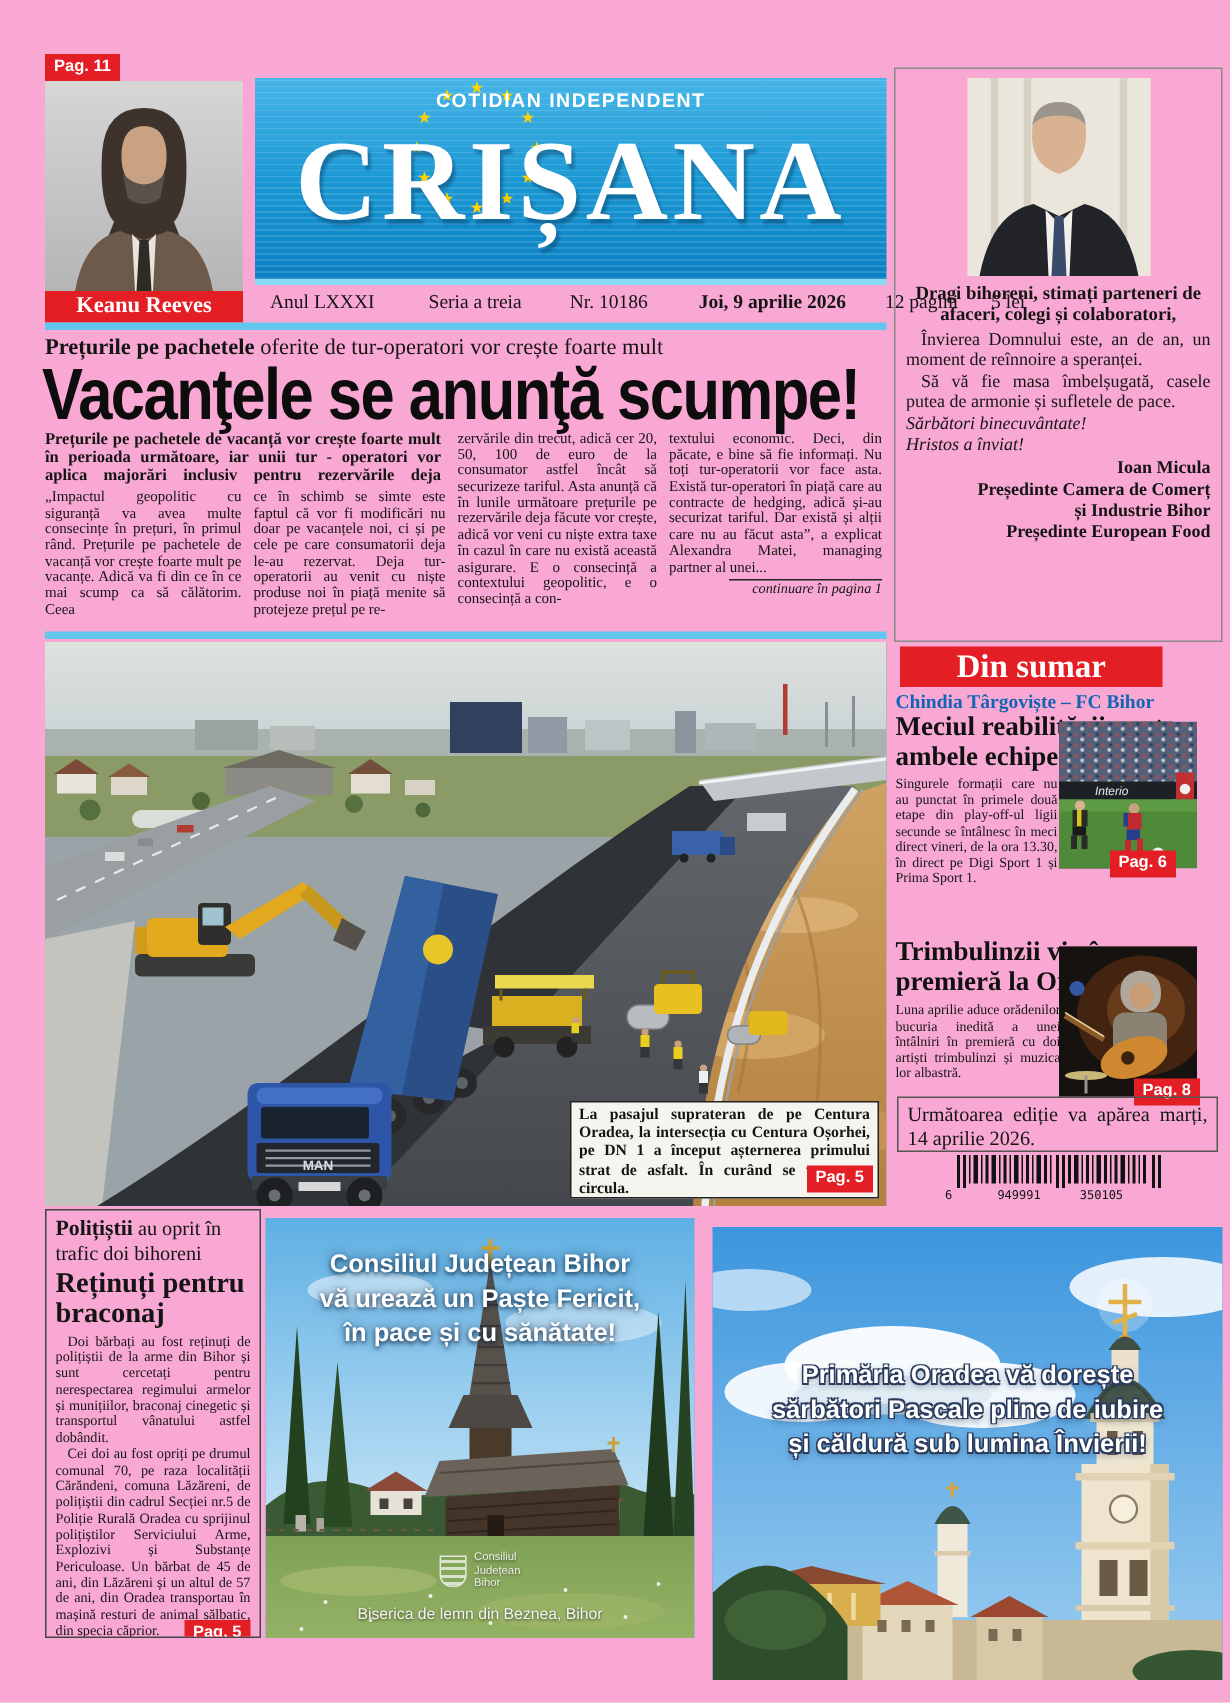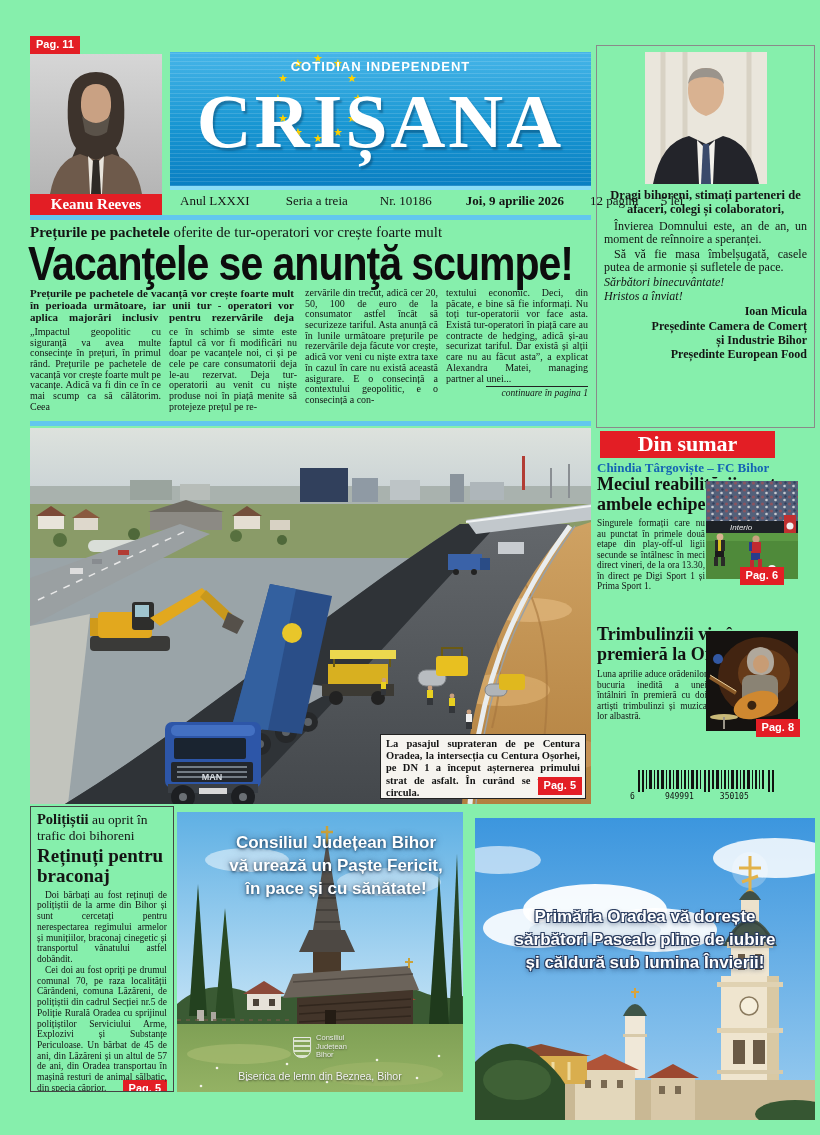--- a/index.html
+++ b/index.html
@@ -1,16 +1,16 @@
 <!DOCTYPE html>
 <html><head>
 <meta charset="utf-8">
 <style>
   html,body{margin:0;padding:0;background:#eceff1;}
-  #page{position:relative;width:820px;height:1135px;background:#86efac;overflow:hidden;
+  #page{position:relative;width:820px;height:1135px;background:#f9a8d4;overflow:hidden;
         font-family:"Liberation Serif",serif;color:#141414;outline:1px solid #cfd4d8;}
   .abs{position:absolute;}
   .badge{display:inline-block;background:#e31e25;color:#fff;font-family:"Liberation Sans",sans-serif;
          font-weight:bold;font-size:11px;line-height:1;padding:3px 6px 4px;}
   
   .pag11{left:30px;top:36px;}
   .keanu{left:30px;top:54px;width:132px;height:140px;background:#c9c9c9;overflow:hidden;}
   .keanu-label{left:30px;top:194px;width:132px;height:21px;background:#e31e25;color:#fff;
                font-weight:bold;font-size:15px;text-align:center;line-height:21px;}
   .masthead{left:170px;top:52px;width:421px;height:134px;
@@ -82,21 +82,21 @@
   .brief-kicker{font-size:13.5px;line-height:1.15;}
   .brief-kicker b{font-size:14.5px;}
   .brief-head{font-weight:bold;font-size:19px;line-height:1.04;margin:3px 0 4px;}
   .brief p{margin:0;font-size:9.5px;line-height:1.13;text-align:justify;text-indent:8px;}
   .brief .badge{float:right;margin-top:-14px;}
   .ad{overflow:hidden;}
   .church{left:177px;top:812px;width:286px;height:280px;background:#6db7e8;}
   .oradea{left:475px;top:818px;width:340px;height:302px;background:#4da3e6;}
   .overlay-msg{position:absolute;left:0;width:100%;text-align:center;color:#fff;
                font-family:"Liberation Sans",sans-serif;font-weight:bold;font-size:17px;line-height:1.35;}
-  .church .overlay-msg{top:20px;text-shadow:0 1px 3px rgba(0,30,60,.8),0 0 7px rgba(0,30,60,.5);padding-left:16px;}
+  .church .overlay-msg{top:20px;text-shadow:0 1px 3px rgba(0,30,60,.8),0 0 7px rgba(0,30,60,.5);}
   .oradea .overlay-msg{top:88px;text-shadow:-1px -1px 0 #2a3c5e,1px -1px 0 #2a3c5e,-1px 1px 0 #2a3c5e,1px 1px 0 #2a3c5e,0 2px 5px rgba(15,35,70,.6);}
   .cj-logo{position:absolute;left:50%;transform:translateX(-50%);bottom:32px;display:flex;gap:5px;align-items:center;opacity:.92;}
   .cj-shield{width:16px;height:19px;border:1.5px solid #eee;border-radius:0 0 8px 8px;
              background:repeating-linear-gradient(0deg,rgba(255,255,255,.75) 0 2px,rgba(255,255,255,0) 2px 5px);}
   .cj-text{color:#f2f2f2;font-family:"Liberation Sans",sans-serif;font-size:7.5px;line-height:1.15;text-shadow:0 1px 2px rgba(0,0,0,.5);}
   .church-caption{position:absolute;left:0;bottom:10px;width:100%;text-align:center;color:#f2f2f2;
                   font-family:"Liberation Sans",sans-serif;font-size:10.5px;text-shadow:0 1px 2px rgba(0,0,0,.6);}
   svg{display:block;}
 </style>
 </head>
@@ -396,20 +396,21 @@
         <circle cx="46" cy="73" r="4.5" fill="#3a2410"></circle>
       </g>
       <path d="M30 62 L4 46" stroke="#8a5a28" stroke-width="4"></path>
       <path d="M30 60 L4 44" stroke="#e8d0a0" stroke-width="1"></path>
       <ellipse cx="18" cy="86" rx="14" ry="3" fill="#c8b878"></ellipse>
       <path d="M18 86 v12" stroke="#9a9488" stroke-width="2"></path>
     </svg>
     <span class="badge">Pag. 8</span>
   </div>
 
+  <div class="abs notice">Următoarea ediție va apărea marți, 14 aprilie 2026.</div>
 
   <div class="abs barcode">
     <span class="bc-digits">6</span>
     <div class="bc-group">
       <svg width="138" height="22" viewBox="0 0 138 22">
         <g fill="#111">
           <rect x="0" width="2" height="22"></rect>
             <rect x="4" width="2" height="22"></rect>
           <rect x="8" width="1" height="19"></rect>
             <rect x="11" width="3" height="19"></rect>

